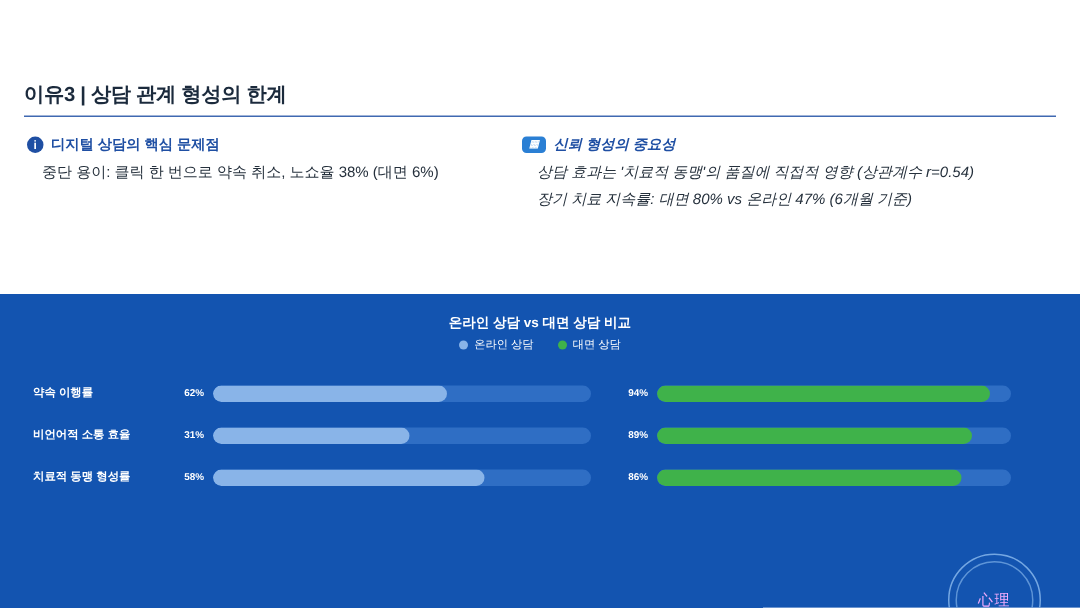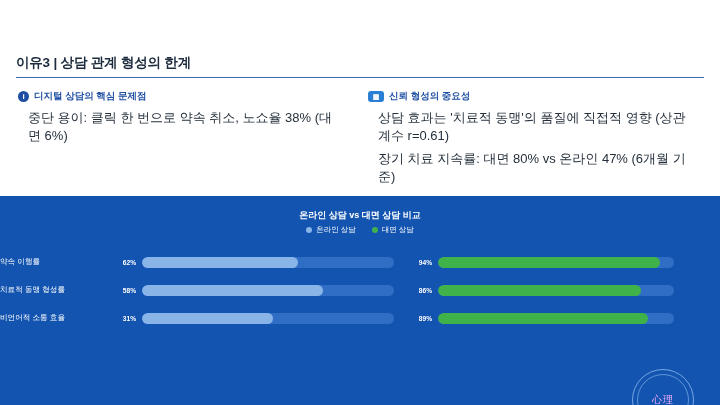--- a/index.html
+++ b/index.html
@@ -39,21 +39,21 @@
     height: 1px;
     background: #1f4fa3;
     opacity: 0.85;
   }
   
   .col {
     position: absolute;
     top: 46px;
   }
   .col-left { left: 18px; width: 320px; }
-  .col-right { left: 368px; width: 330px; }
+  .col-right { left: 348px; width: 330px; font-style: italic; }
 
   .col-head {
     display: flex;
     align-items: center;
     gap: 5px;
     margin-bottom: 6px;
   }
   .badge-icon {
     width: 11px;
     height: 11px;
@@ -76,21 +76,21 @@
   }
   .col-head-text {
     font-size: 9.5px;
     font-weight: bold;
     color: #1f4fa3;
   }
   .col-body {
     padding-left: 10px;
   }
   .bullet {
-    font-size: 13px;
+    font-size: 10px;
     color: #25303c;
     line-height: 1.42;
     margin-bottom: 4px;
   }
   
   .panel {
     position: absolute;
     left: 0;
     top: 152px;
     width: 720px;
@@ -134,23 +134,25 @@
     left: 0;
     width: 720px;
   }
   .row {
     display: flex;
     align-items: center;
     height: 28px;
   }
   .row-label {
     width: 112px;
+    padding-left: 22px;
     box-sizing: border-box;
     color: #ffffff;
     font-size: 7.6px;
+    font-weight: bold;
   }
   .val {
     width: 30px;
     color: #ffffff;
     font-size: 6.6px;
     font-weight: bold;
     text-align: right;
     padding-right: 6px;
     box-sizing: border-box;
   }
@@ -220,21 +222,21 @@
       <div class="bullet">중단 용이: 클릭 한 번으로 약속 취소, 노쇼율 38% (대면 6%)</div>
     </div>
   </div>
 
   <div class="col col-right">
     <div class="col-head">
       <span class="badge-icon wide">▦</span>
       <span class="col-head-text">신뢰 형성의 중요성</span>
     </div>
     <div class="col-body">
-      <div class="bullet">상담 효과는 '치료적 동맹'의 품질에 직접적 영향 (상관계수 r=0.61)</div>
+      <div class="bullet">상담 효과는 '치료적 동맹'의 품질에 직접적 영향 (상관계수 r=0.54)</div>
       <div class="bullet">장기 치료 지속률: 대면 80% vs 온라인 47% (6개월 기준)</div>
     </div>
   </div>
 
   <div class="panel">
     <div class="panel-title">온라인 상담 vs 대면 상담 비교</div>
 
     <div class="legend">
       <span class="legend-item">
         <span class="legend-dot" style="background:#89b4e8"></span>
@@ -255,45 +257,45 @@
           <div class="fill online" style="width:62%"></div>
         </div>
         <div class="gap"></div>
         <div class="val">94%</div>
         <div class="track right">
           <div class="fill offline" style="width:94%"></div>
         </div>
       </div>
 
       <div class="row">
+        <div class="row-label">비언어적 소통 효율</div>
+        <div class="val">31%</div>
+        <div class="track left">
+          <div class="fill online" style="width:52%"></div>
+        </div>
+        <div class="gap"></div>
+        <div class="val">89%</div>
+        <div class="track right">
+          <div class="fill offline" style="width:89%"></div>
+        </div>
+      </div>
+
+      <div class="row">
         <div class="row-label">치료적 동맹 형성률</div>
         <div class="val">58%</div>
         <div class="track left">
           <div class="fill online" style="width:72%"></div>
         </div>
         <div class="gap"></div>
         <div class="val">86%</div>
         <div class="track right">
           <div class="fill offline" style="width:86%"></div>
         </div>
       </div>
 
-      <div class="row">
-        <div class="row-label">비언어적 소통 효율</div>
-        <div class="val">31%</div>
-        <div class="track left">
-          <div class="fill online" style="width:52%"></div>
-        </div>
-        <div class="gap"></div>
-        <div class="val">89%</div>
-        <div class="track right">
-          <div class="fill offline" style="width:89%"></div>
-        </div>
-      </div>
-
     </div>
 
     <div class="logo">
       <div class="logo-ring"></div>
       <div class="logo-ring inner"></div>
       <div class="logo-text">心理</div>
     </div>
   </div>
 
 </div>

